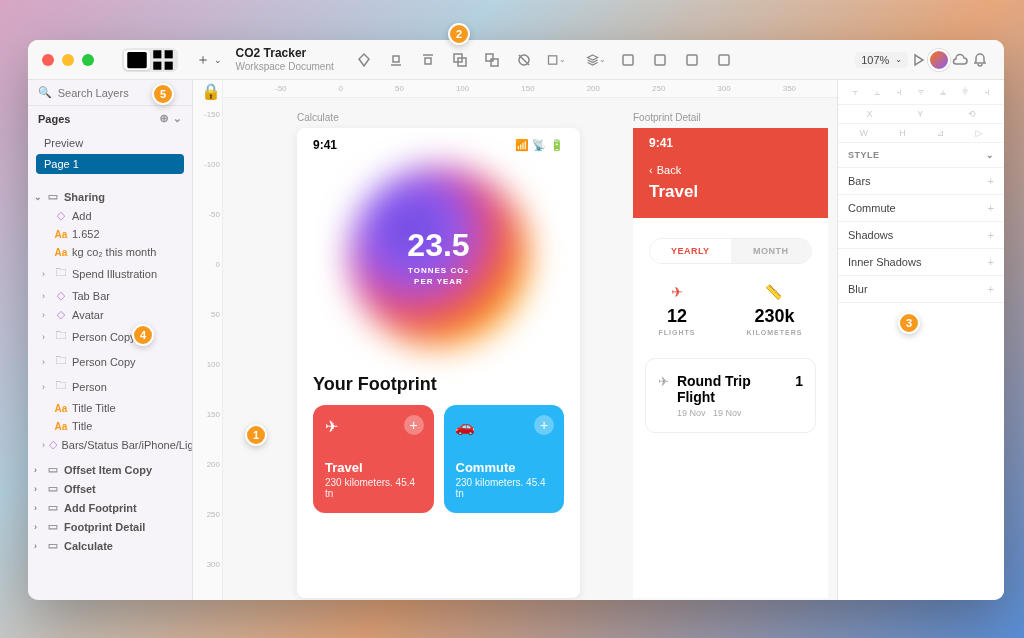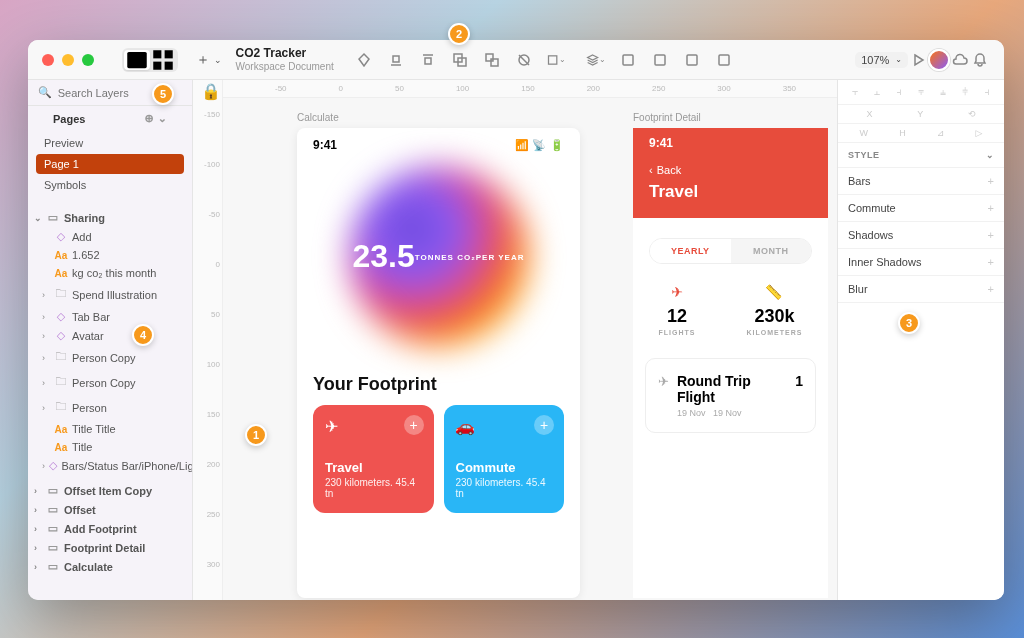--- a/index.html
+++ b/index.html
@@ -19,25 +19,25 @@
 .tool-icons { display:flex; gap:12px; margin-left:20px; align-items:center; }
 .ti { width:20px; height:20px; display:flex; align-items:center; justify-content:center; color:#888; }
 .ti svg{width:16px;height:16px;stroke:currentColor;fill:none;stroke-width:1.5}
 .tb-right { margin-left:auto; display:flex; align-items:center; padding-right:14px; }
 .zoom { background:#f1f1f1; border-radius:5px; padding:2px 6px; font-size:11px; color:#444; display:flex; align-items:center; gap:6px; }
 .avatar-img { width:22px; height:22px; border-radius:50%; background:linear-gradient(135deg,#f97316,#8b5cf6); border:2px solid #fff; box-shadow:0 0 0 1px #ddd; }
 .body { flex:1; display:flex; overflow:hidden; }
 .sidebar { width:165px; background:rgba(240,235,245,0.6); border-right:1px solid #e5e5e5; display:flex; flex-direction:column; font-size:11px; }
 .search { display:flex; align-items:center; gap:6px; padding:6px 10px; border-bottom:1px solid #e5e5e5; color:#aaa; }
 .search input{border:none;background:transparent;outline:none;font-size:11px;flex:1;color:#555}
-.pages-hdr { display:flex; align-items:center; justify-content:space-between; padding:6px 25px; font-weight:600; color:#333; }
+.pages-hdr { display:flex; align-items:center; justify-content:space-between; padding:6px 10px; font-weight:600; color:#333; }
 .pages-hdr .icons{display:flex;gap:4px;color:#999}
 .page-list { padding:2px 8px 8px; }
 .page-item { padding:4px 8px; border-radius:4px; color:#555; font-size:11px; margin-bottom:1px; }
-.page-item.active { background:#c2410c; color:#fff; }
+.page-item.active { background:#0369a1; color:#fff; }
 .layers { flex:1; overflow:auto; padding:4px 0; }
 .layer-row { display:flex; align-items:center; gap:4px; padding:3px 6px; color:#555; font-size:11px; white-space:nowrap; }
 .layer-row .arrow { width:8px; font-size:9px; color:#888; }
 .layer-row .ico { width:14px; text-align:center; }
 .layer-row.group{font-weight:600}
 .ico.text{color:#f7991c;font-weight:600;font-size:10px}
 .ico.shape{color:#b87fd6}
 .ico.folder{color:#999}
 .ico.rect{color:#999}
 .ruler-col { width:30px; background:#fafafa; border-right:1px solid #eee; position:relative; }
@@ -48,21 +48,21 @@
 .lock-ico { width:14px; text-align:center; color:#aaa; }
 .canvas { flex:1; background:#f7f7f7; position:relative; overflow:hidden; }
 .artboard-label { position:absolute; font-size:10px; color:#999; }
 .artboard { position:absolute; background:#fff; border-radius:8px; box-shadow:0 2px 10px rgba(0,0,0,0.08); overflow:hidden; }
 .ab1 { left:74px; top:30px; width:283px; height:470px; }
 .ab2 { left:410px; top:30px; width:195px; height:470px; border-radius:0; box-shadow:none; }
 .status-bar { display:flex; justify-content:space-between; align-items:center; padding:10px 16px 4px; font-size:12px; font-weight:600; }
 .status-icons { display:flex; gap:4px; align-items:center; font-size:11px; }
 .blob { position:relative; width:180px; height:180px; margin:10px auto 20px; }
 .blob::before { content:""; position:absolute; inset:0; background:radial-gradient(circle at 35% 35%,#6b46d6 0%,#8b5cf6 25%,#d946a0 45%,#f97316 65%,#fbbf24 78%,transparent 85%); filter:blur(16px); border-radius:50%; }
-.blob-txt{position:absolute;inset:0;display:flex;flex-direction:row;align-items:center;justify-content:center;color:#fff}
+.blob-txt{position:absolute;inset:0;display:flex;flex-direction:column;align-items:center;justify-content:center;color:#fff}
 .blob-txt .big{font-size:32px;font-weight:700}
 .blob-txt .sm{font-size:8px;letter-spacing:1px;font-weight:600;margin-top:2px}
 .footprint-title { font-size:18px; font-weight:700; padding:8px 16px 10px; color:#111; }
 .cards { display:flex; gap:10px; padding:0 16px; }
 .card { flex:1; border-radius:12px; padding:12px 12px 14px; color:#fff; position:relative; }
 .card.red{background:#ef5350}
 .card.blue{background:#29b6f6}
 .card .ico-top{font-size:16px}
 .card .plus{position:absolute;top:10px;right:10px;width:20px;height:20px;border-radius:50%;background:rgba(255,255,255,0.3);display:flex;align-items:center;justify-content:center;font-size:14px}
 .card .ct{font-size:13px;font-weight:600;margin-top:24px}
@@ -225,21 +225,20 @@
       <div class="pages-hdr">
         <span>Pages</span>
         <span class="icons">
             <span>⊕</span> 
             <span>⌄</span>
           </span>
       </div>
       <div class="page-list">
         <div class="page-item">Preview</div>
         <div class="page-item active">Page 1</div>
-        <div class="page-item">Symbols</div>
       </div>
       <div class="layers">
         <div class="layer-row group">
           <span class="arrow">⌄</span>
             <span class="ico rect">▭</span>
             <span>Sharing</span>
         </div>
         <div class="layer-row" style="padding-left:26px">
             <span class="ico shape">◇</span>
             <span>Add</span>

